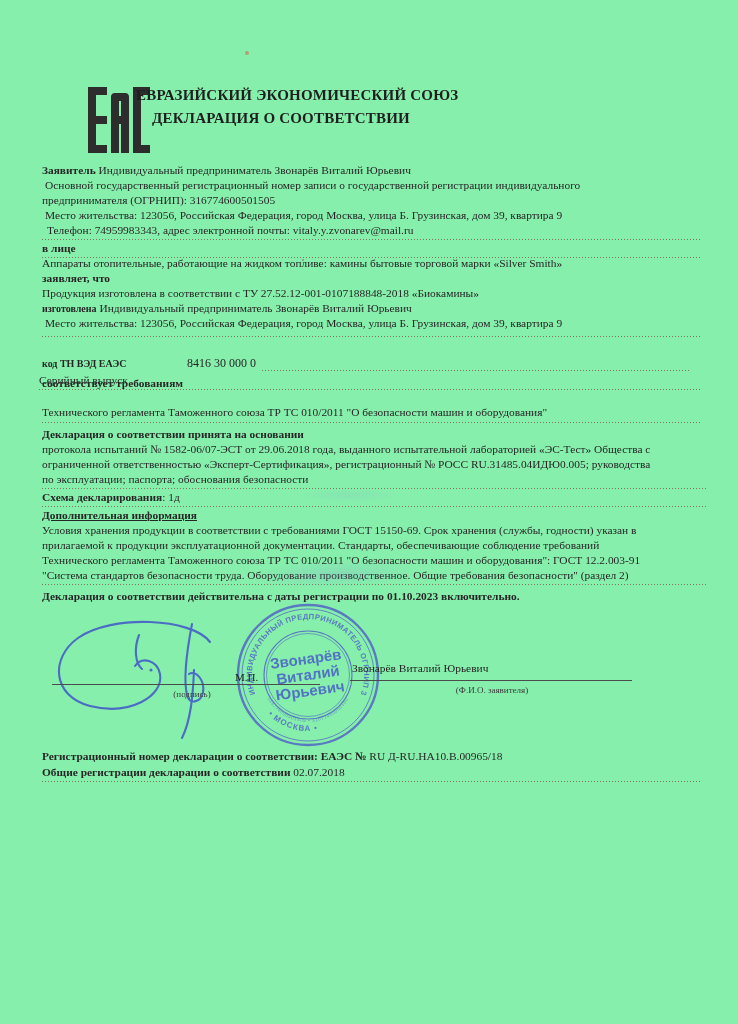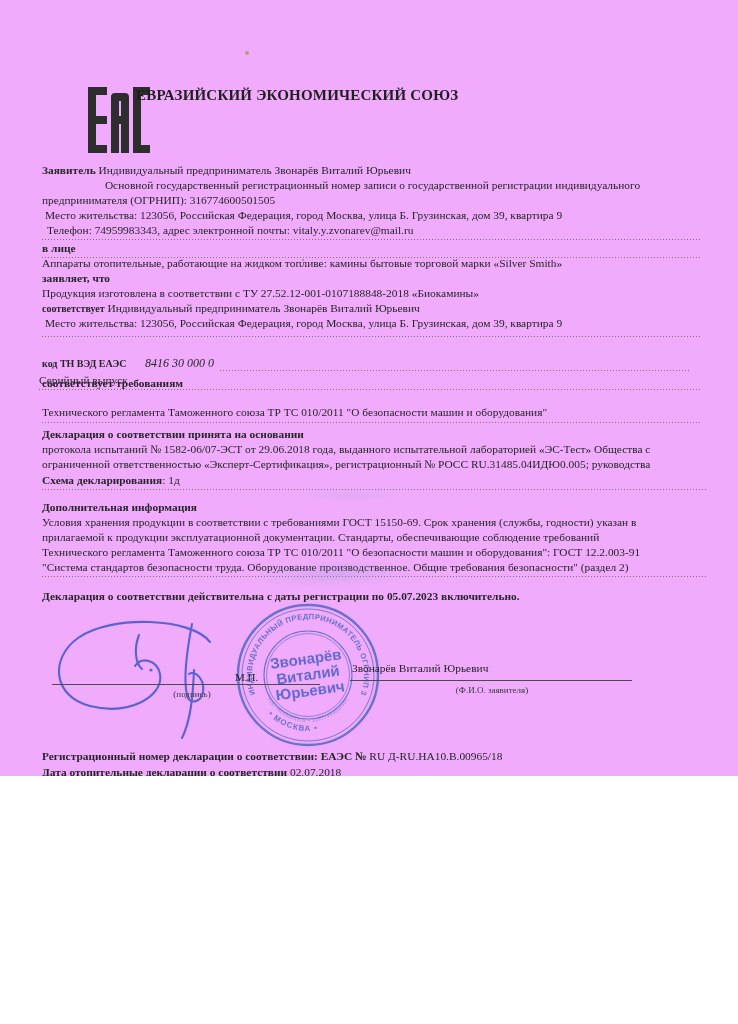--- a/index.html
+++ b/index.html
@@ -1,18 +1,18 @@
 <!DOCTYPE html>
 <html lang="ru"><head>
 <meta charset="utf-8">
 <style>
   html,body{margin:0;padding:0;background:#ffffff;}
   .page{
-    position:relative;width:738px;height:776px;overflow:hidden;
-    background:#f0abfc;color:#262626;
+    position:relative;width:738px;height:1024px;overflow:hidden;
+    background:#86efac;color:#262626;
     font-family:"Liberation Serif","DejaVu Serif",serif;
     font-size:11.4px;line-height:15px;
   }
   .abs{position:absolute;}
   .line{white-space:nowrap;}
   b,.b{font-weight:bold;}
   .small-b{font-weight:bold;font-size:10px;}
   .dotted{
     background-image:repeating-linear-gradient(to right, rgba(125,113,90,.95) 0 1px, transparent 1px 3px);
     background-repeat:repeat-x;background-position:left bottom;background-size:100% 1.3px;
@@ -58,66 +58,68 @@
       <rect x="23" y="29" width="18" height="8"></rect>
 
       <rect x="45" y="0" width="8" height="66"></rect>
       <rect x="45" y="0" width="17" height="8"></rect>
       <rect x="45" y="58" width="17" height="8"></rect>
     </g>
   </svg>
 
   <div class="abs" style="left:136px;top:84px;width:290px;">
     <div class="title">ЕВРАЗИЙСКИЙ ЭКОНОМИЧЕСКИЙ СОЮЗ</div>
+    <div class="title">ДЕКЛАРАЦИЯ О СООТВЕТСТВИИ</div>
   </div>
 
   <div class="abs" style="left:42px;top:163px;right:38px;">
     <div class="line"><b>Заявитель</b> <span>Индивидуальный предприниматель Звонарёв Виталий Юрьевич</span></div>
-    <div class="line" style="padding-left:3px;text-align:center;">Основной государственный регистрационный номер записи о государственной регистрации индивидуального</div>
+    <div class="line" style="padding-left:3px;">Основной государственный регистрационный номер записи о государственной регистрации индивидуального</div>
     <div class="line">предпринимателя (ОГРНИП): 316774600501505</div>
     <div class="line" style="padding-left:3px;">Место жительства: 123056, Российская Федерация, город Москва, улица Б. Грузинская, дом 39, квартира 9</div>
     <div class="line dotted" style="padding-left:5px;">Телефон: 74959983343, адрес электронной почты: vitaly.y.zvonarev@mail.ru</div>
     <div class="line dotted b" style="margin-top:1px;">в лице</div>
   </div>
 
   <div class="abs" style="left:42px;top:256px;right:38px;">
     <div class="line">Аппараты отопительные, работающие на жидком топливе: камины бытовые торговой марки «Silver Smith»</div>
     <div class="line b">заявляет, что</div>
     <div class="line">Продукция изготовлена в соответствии с ТУ 27.52.12-001-0107188848-2018 «Биокамины»</div>
-    <div class="line"><span class="small-b">соответствует</span> <span>Индивидуальный предприниматель Звонарёв Виталий Юрьевич</span></div>
+    <div class="line"><span class="small-b">изготовлена</span> <span>Индивидуальный предприниматель Звонарёв Виталий Юрьевич</span></div>
     <div class="line" style="padding-left:3px;">Место жительства: 123056, Российская Федерация, город Москва, улица Б. Грузинская, дом 39, квартира 9</div>
   </div>
   <div class="abs dotline" style="left:42px;top:335px;right:38px;"></div>
 
   <div class="abs flexrow" style="left:42px;top:356px;right:38px;">
     <span class="small-b" style="width:103px;font-family:Liberation Serif, serif;">код ТН ВЭД ЕАЭС</span>
-    <span style="font-size:12px;font-style:italic;">8416 30 000 0</span>
+    <span style="font-size:12px;margin-left:42px;">8416 30 000 0</span>
     <span class="filler" style="margin-right:10px;"></span>
   </div>
   <div class="abs dotted line" style="left:39px;top:373px;right:38px;">Серийный выпуск</div>
 
   <div class="abs line b" style="left:42px;top:376px;">соответствует требованиям</div>
   <div class="abs dotted line" style="left:42px;top:405px;right:38px;padding-bottom:3px;">Технического регламента Таможенного союза ТР ТС 010/2011 "О безопасности машин и оборудования"</div>
 
   <div class="abs" style="left:42px;top:427px;right:32px;">
     <div class="line b">Декларация о соответствии принята на основании</div>
     <div class="line">протокола испытаний № 1582-06/07-ЭСТ от 29.06.2018 года, выданного испытательной лабораторией «ЭС-Тест» Общества с</div>
     <div class="line">ограниченной ответственностью «Эксперт-Сертификация», регистрационный № РОСС RU.31485.04ИДЮ0.005; руководства</div>
+    <div class="line dotted">по эксплуатации; паспорта; обоснования безопасности</div>
     <div class="line dotted" style="margin-top:1px;"><b>Схема декларирования</b><span>: 1д</span></div>
-    <div class="line b" style="margin-top:10px;">Дополнительная информация</div>
+    <div class="line b" style="margin-top:1px;text-decoration:underline;">Дополнительная информация</div>
     <div class="line">Условия хранения продукции в соответствии с требованиями ГОСТ 15150-69. Срок хранения (службы, годности) указан в</div>
     <div class="line">прилагаемой к продукции эксплуатационной документации. Стандарты, обеспечивающие соблюдение требований</div>
     <div class="line">Технического регламента Таможенного союза ТР ТС 010/2011 "О безопасности машин и оборудования": ГОСТ 12.2.003-91</div>
     <div class="line dotted">"Система стандартов безопасности труда. Оборудование производственное. Общие требования безопасности" (раздел 2)</div>
   </div>
 
   <div class="abs ghost" style="left:250px;top:560px;width:170px;height:28px;transform:rotate(-2deg);"></div>
   <div class="abs ghost" style="left:300px;top:488px;width:100px;height:14px;opacity:.6;"></div>
 
-  <div class="abs line b" style="left:42px;top:589px;">Декларация о соответствии действительна с даты регистрации по 05.07.2023 включительно.</div>
+  <div class="abs line b" style="left:42px;top:589px;">Декларация о соответствии действительна с даты регистрации по 01.10.2023 включительно.</div>
 
   <div class="abs" style="left:42px;top:600px;right:38px;height:160px;">
 
     <svg class="abs" style="left:0;top:8px;" width="195" height="135" viewBox="0 0 195 135">
       <g fill="none" stroke="#4156c8" stroke-width="2.1" stroke-linecap="round" opacity=".85">
         <path d="M168,34 C150,10 70,6 36,30 C8,50 10,88 48,98 C88,108 122,88 118,66 C115,52 100,48 93,58"></path>
         <path d="M97,27 C92,40 93,55 100,61"></path>
         <circle cx="109" cy="62" r="1.6" fill="#4156c8" stroke="none"></circle>
         <path d="M150,16 C145,42 141,70 145,87 C147,97 159,95 161,84 C163,71 153,62 147,66"></path>
         <path d="M152,62 C151,86 149,112 140,130"></path>
@@ -157,16 +159,16 @@
     <div class="abs sigline" style="left:10px;top:84px;width:268px;"></div>
     <div class="abs caption" style="left:70px;top:87px;width:160px;">(подпись)</div>
 
     <div class="abs line" style="left:310px;top:61px;">Звонарёв Виталий Юрьевич</div>
     <div class="abs sigline" style="left:308px;top:80px;width:282px;"></div>
     <div class="abs caption" style="left:360px;top:83px;width:180px;">(Ф.И.О. заявителя)</div>
   </div>
 
   <div class="abs" style="left:42px;top:749px;right:38px;">
     <div class="line"><b>Регистрационный номер декларации о соответствии: ЕАЭС №</b> <span>RU Д-RU.НА10.В.00965/18</span></div>
-    <div class="line dotted" style="margin-top:1px;"><b>Дата отопительные декларации о соответствии</b> <span>02.07.2018</span></div>
+    <div class="line dotted" style="margin-top:1px;"><b>Общие регистрации декларации о соответствии</b> <span>02.07.2018</span></div>
   </div>
 
 </div>
 
 </body></html>

